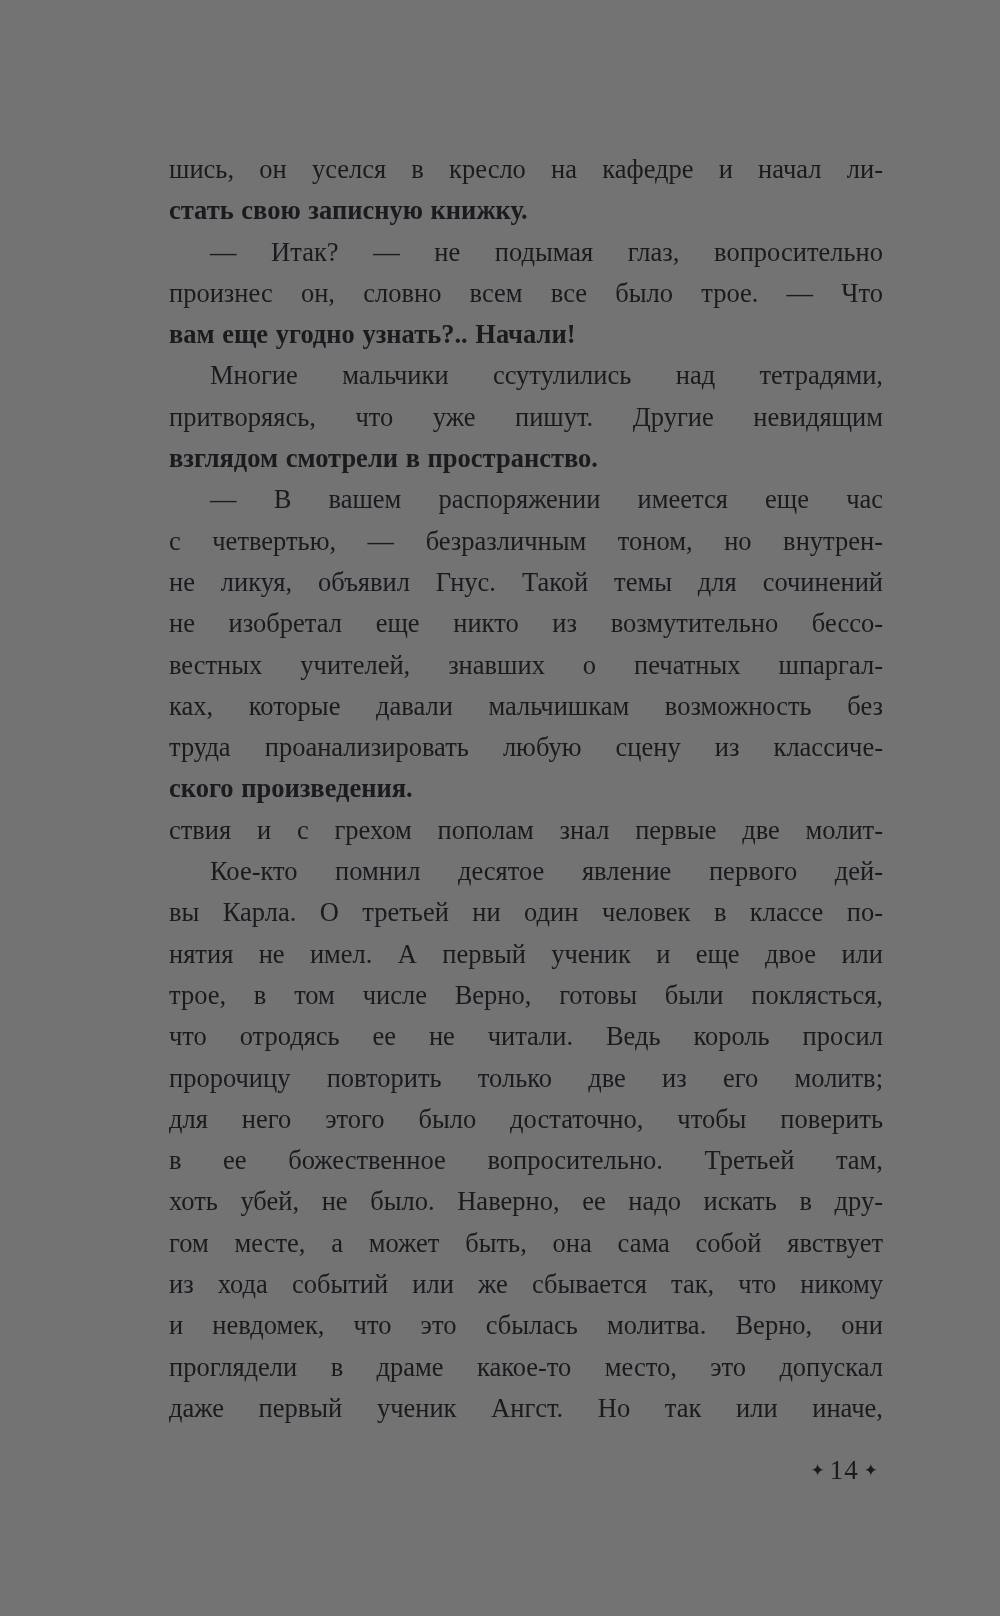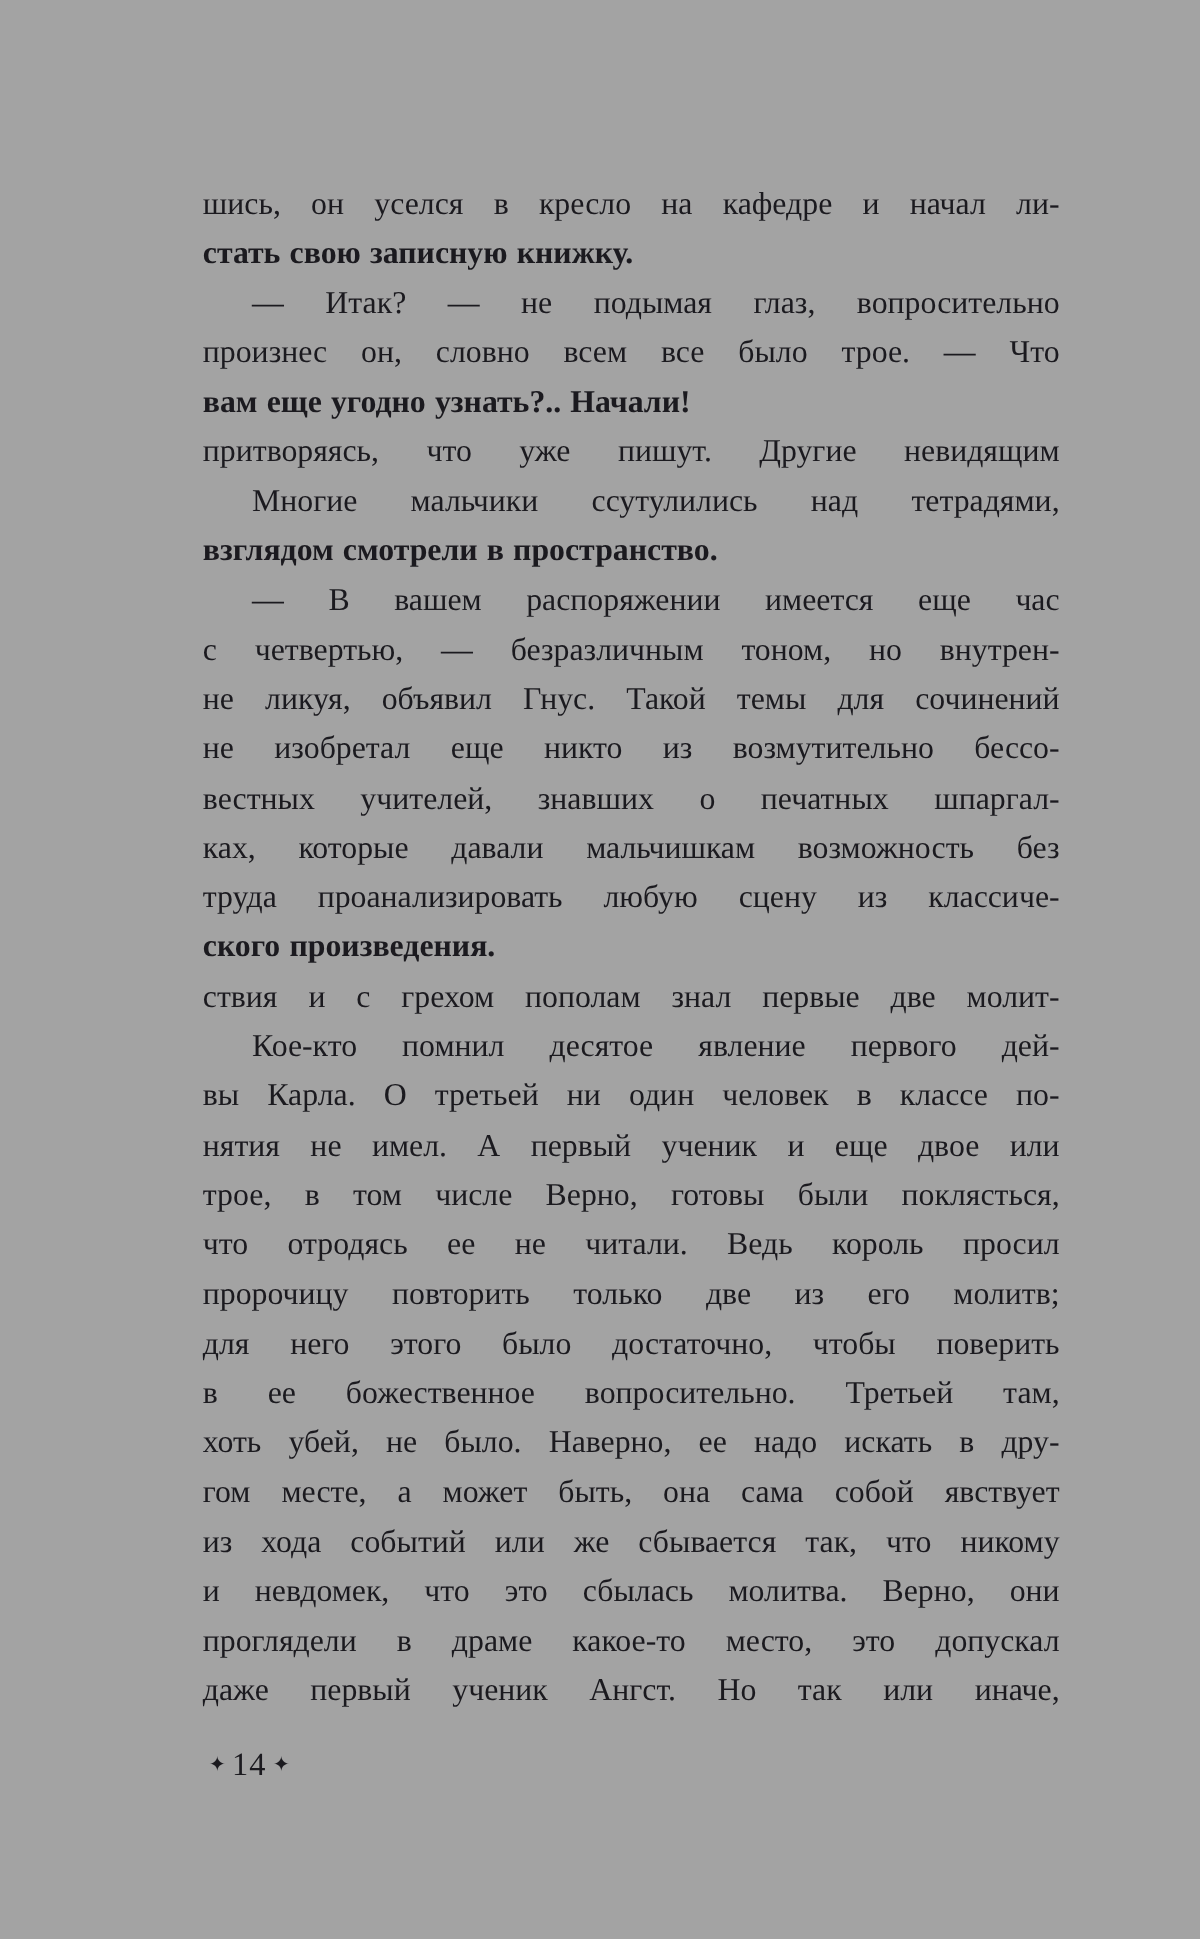--- a/index.html
+++ b/index.html
@@ -4,21 +4,21 @@
 <style>
   html, body {
     margin: 0;
     padding: 0;
     background: #ffffff;
   }
   .page {
     position: relative;
     width: 1000px;
     height: 1616px;
-    background: #a3a3a3;
+    background: #737373;
     font-family: "Liberation Serif", "DejaVu Serif", serif;
     color: #1b1a1f;
     overflow: hidden;
   }
   .text-block {
     position: absolute;
     left: 169px;
     top: 149px;
     width: 714px;
   }
@@ -35,21 +35,21 @@
     font-weight: bold;
   }
   .line.indent {
     text-indent: 41px;
   }
   .page-footer {
     position: absolute;
     left: 169px;
     top: 1452px;
     width: 714px;
-    text-align: left;
+    text-align: right;
     font-size: 27px;
     line-height: 36px;
     color: #1b1a1f;
   }
   .page-footer .orn {
     font-family: "DejaVu Sans", sans-serif;
     font-size: 17px;
     position: relative;
     top: -3px;
     padding: 0 5px;
@@ -61,22 +61,22 @@
 </head>
 <body>
 
 <div class="page">
   <div class="text-block" id="text-block">
       <div class="line">шись, он уселся в кресло на кафедре и начал ли-</div>
       <div class="line end">стать свою записную книжку.</div>
       <div class="line indent">— Итак? — не подымая глаз, вопросительно</div>
       <div class="line">произнес он, словно всем все было трое. — Что</div>
       <div class="line end">вам еще угодно узнать?.. Начали!</div>
+      <div class="line indent">Многие мальчики ссутулились над тетрадями,</div>
       <div class="line">притворяясь, что уже пишут. Другие невидящим</div>
-      <div class="line indent">Многие мальчики ссутулились над тетрадями,</div>
       <div class="line end">взглядом смотрели в пространство.</div>
       <div class="line indent">— В вашем распоряжении имеется еще час</div>
       <div class="line">с четвертью, — безразличным тоном, но внутрен-</div>
       <div class="line">не ликуя, объявил Гнус. Такой темы для сочинений</div>
       <div class="line">не изобретал еще никто из возмутительно бессо-</div>
       <div class="line">вестных учителей, знавших о печатных шпаргал-</div>
       <div class="line">ках, которые давали мальчишкам возможность без</div>
       <div class="line">труда проанализировать любую сцену из классиче-</div>
       <div class="line end">ского произведения.</div>
       <div class="line">ствия и с грехом пополам знал первые две молит-</div>

